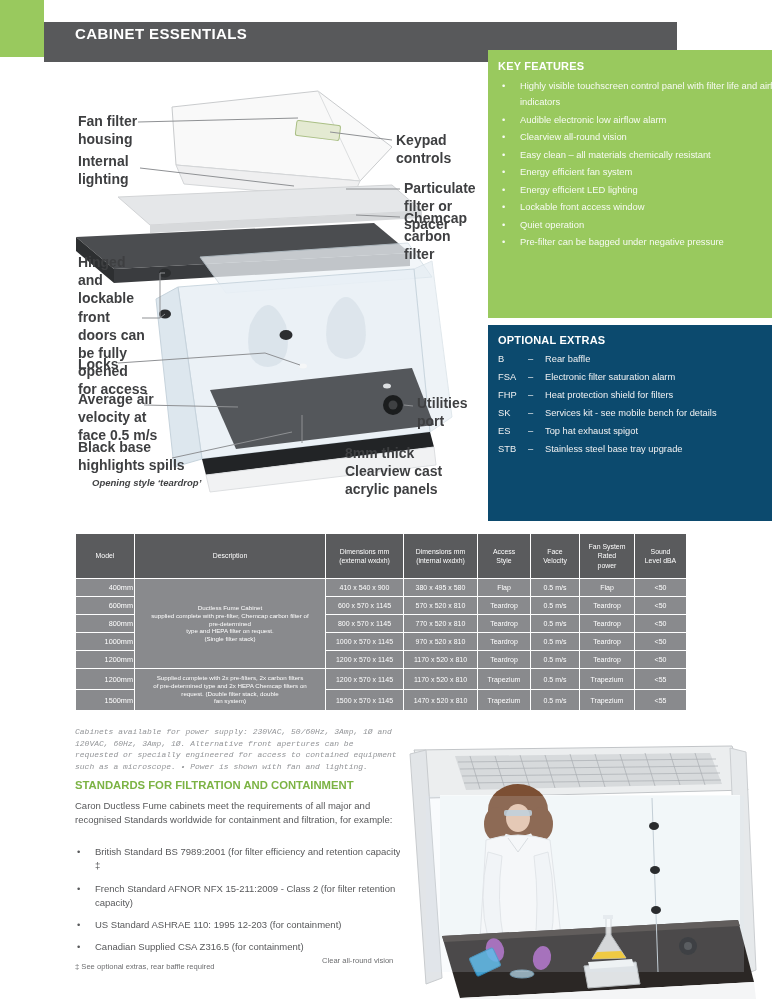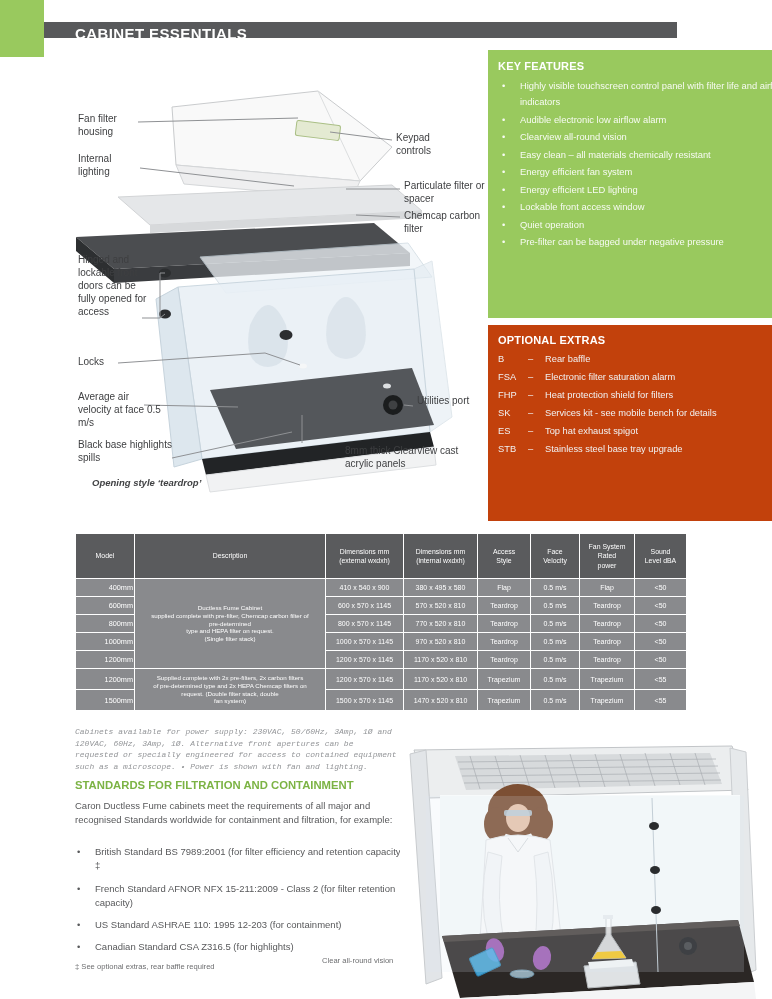--- a/index.html
+++ b/index.html
@@ -1,45 +1,45 @@
 <!DOCTYPE html>
 <html><head>
 <meta charset="utf-8">
 <style>
   html,body{margin:0;padding:0;background:#e8e8e8;}
   .page{position:relative;width:772px;height:999px;background:#ffffff;overflow:hidden;
         font-family:"Liberation Sans",sans-serif;color:#58595B;margin:0 auto;}
 
   
   .corner-green{position:absolute;left:0;top:0;width:44px;height:57px;background:#99C95E;}
-  .header-bar{position:absolute;left:44px;top:22px;width:633px;height:16px;background:#58595B;}
+  .header-bar{position:absolute;left:44px;top:22px;width:633px;height:40px;background:#58595B;}
   .header-bar span{display:block;line-height:24px;padding-left:31px;color:#ffffff;
                    font-weight:bold;font-size:15px;letter-spacing:.4px;}
 
   
   .kf-box{position:absolute;left:488px;top:50px;width:334px;height:268px;background:#99C95E;
           box-sizing:border-box;padding:10px 12px 20px 10px;}
   .kf-title{color:#ffffff;font-weight:bold;font-size:11px;margin-bottom:6px;letter-spacing:.2px;}
   .kf-box ul{list-style:none;margin:0;padding:0;}
   .kf-box li{position:relative;padding-left:22px;color:rgba(255,255,255,.92);
              font-size:9.4px;line-height:1.75;margin-bottom:1px;}
   .kf-box li::before{content:"\2022";position:absolute;left:4px;top:0;}
 
   
-  .oe-box{position:absolute;left:488px;top:325px;width:284px;height:196px;background:#c2410c;
+  .oe-box{position:absolute;left:488px;top:325px;width:284px;height:196px;background:#0c4a6e;
           box-sizing:border-box;padding:9px 12px 8px 10px;}
   .oe-title{color:#ffffff;font-weight:bold;font-size:11px;margin-bottom:7px;letter-spacing:.2px;}
   .oe-row{display:flex;color:#f1f1f2;font-size:9.3px;line-height:1.4;margin-bottom:5px;}
   .oe-code{width:30px;flex:none;}
   .oe-sep{width:17px;flex:none;}
   .oe-lbl{flex:1;}
 
   
   .diagram-svg{position:absolute;left:60px;top:85px;}
-  .dlabel{position:absolute;font-size:10px;font-weight:normal;color:#3e3f41;line-height:1.3;}
+  .dlabel{position:absolute;font-size:14px;font-weight:bold;color:#3e3f41;line-height:1.3;}
   .dcaption{position:absolute;left:92px;top:477px;font-size:9.5px;font-weight:bold;
             font-style:italic;color:#414244;}
 
   
   .spec-table{position:absolute;left:75px;top:533px;}
   table{border-collapse:separate;border-spacing:1.5px;table-layout:fixed;width:603px;}
   th,td{color:#ffffff;text-align:center;vertical-align:middle;padding:0 1px;overflow:hidden;}
   th{background:#5A5B5D;font-weight:normal;font-size:6.9px;line-height:1.35;height:44px;white-space:pre-line;}
   td{background:#898A8D;font-size:7px;height:17px;}
   td.model{font-size:7.3px;text-align:right;}
@@ -288,21 +288,21 @@
       </table>
   </div>
 
   <div class="power-note">Cabinets available for power supply: 230VAC, 50/60Hz, 3Amp, 1Ø and 120VAC, 60Hz, 3Amp, 1Ø. Alternative front apertures can be requested or specially engineered for access to contained equipment such as a microscope. • Power is shown with fan and lighting.</div>
   <div class="std-title">STANDARDS FOR FILTRATION AND CONTAINMENT</div>
   <div class="std-intro">Caron Ductless Fume cabinets meet the requirements of all major and recognised Standards worldwide for containment and filtration, for example:</div>
   <ul class="std-list">
     <li>British Standard BS 7989:2001 (for filter efficiency and retention capacity) ‡</li>
     <li>French Standard AFNOR NFX 15-211:2009 - Class 2 (for filter retention capacity)</li>
     <li>US Standard ASHRAE 110: 1995 12-203 (for containment)</li>
-    <li>Canadian Standard CSA Z316.5 (for highlights)</li>
+    <li>Canadian Supplied CSA Z316.5 (for containment)</li>
   </ul>
   <div class="fn-baffle">‡ See optional extras, rear baffle required</div>
   <div class="fn-caption">Clear all-round vision</div>
 
   <svg class="photo" width="372" height="259" viewBox="0 0 372 259">
     <rect width="372" height="259" fill="#ffffff"></rect>
 
     <polygon points="14,10 332,6 348,50 28,58" fill="#eceeef" stroke="#c2c5c8"></polygon>
     <polygon points="55,16 310,13 322,44 66,50" fill="#d7dadc"></polygon>
     <g stroke="#a9adb1" stroke-width="0.7">

